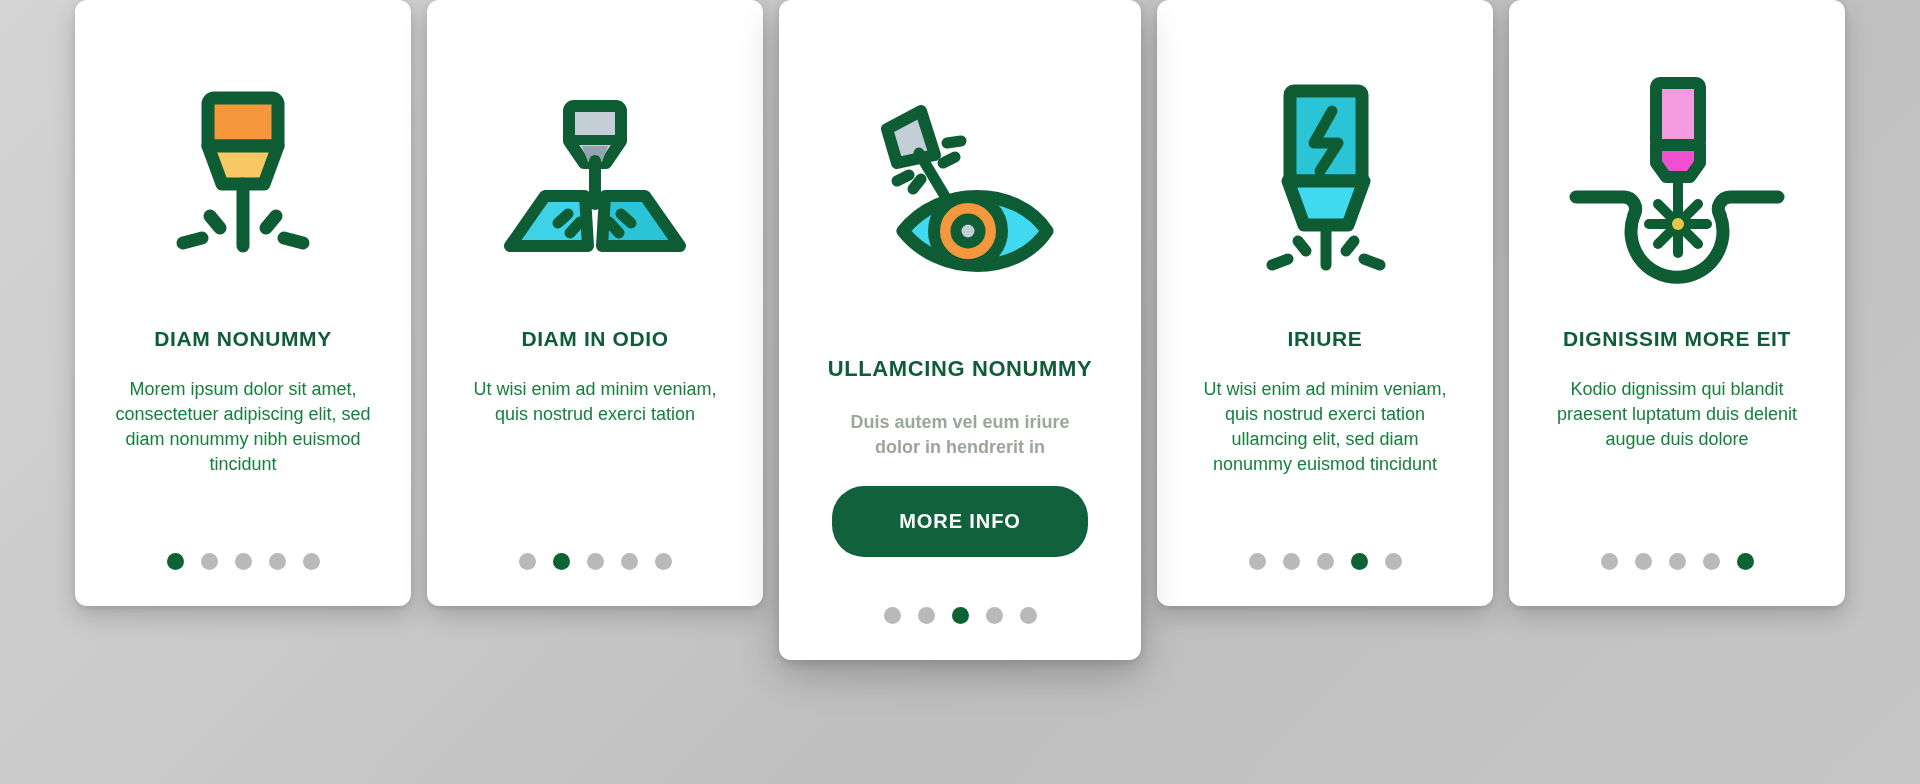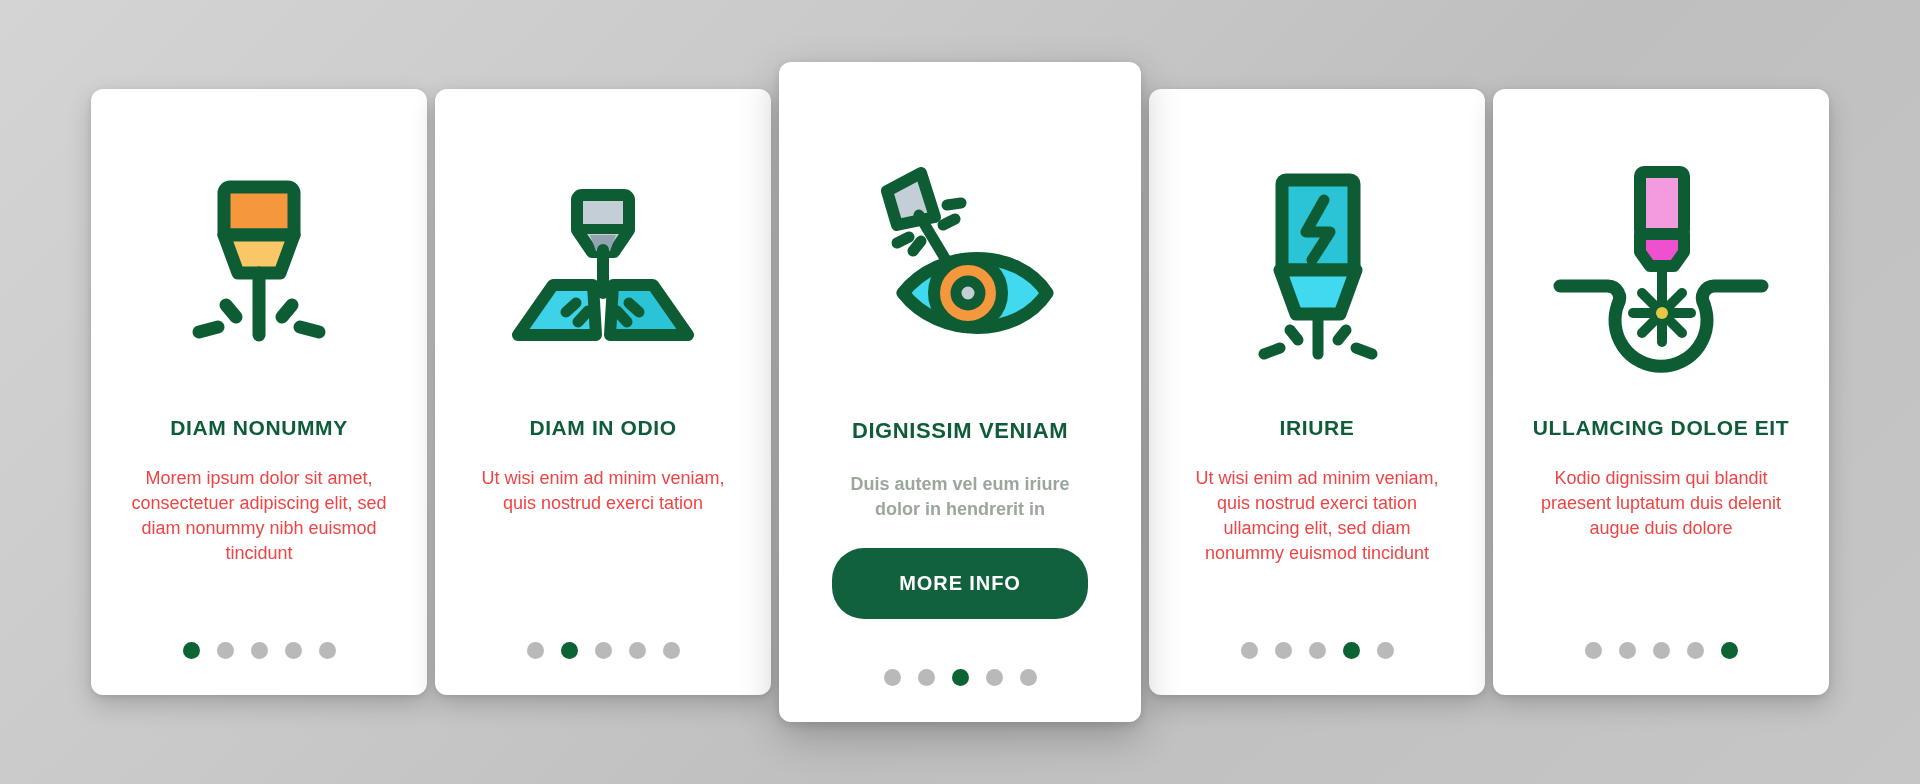--- a/index.html
+++ b/index.html
@@ -11,23 +11,23 @@
   body {
     font-family: "Liberation Sans", sans-serif;
     background: linear-gradient(135deg, #d4d4d4 0%, #c9c9c9 35%, #bfbfbf 60%, #c6c6c6 100%);
     position: relative;
   }
 
   #stage {
     position: absolute;
     inset: 0;
     display: flex;
-    align-items: center;
+    align-items: flex-start;
     justify-content: center;
-    gap: 8px;
+    gap: 16px;
   }
 
   .card {
     position: relative;
     width: 336px;
     background: #ffffff;
     border-radius: 12px;
     box-shadow: 0 10px 26px rgba(0,0,0,0.18), 0 2px 6px rgba(0,0,0,0.10);
     display: flex;
     flex-direction: column;
@@ -68,21 +68,21 @@
     margin-bottom: 26px;
   }
   .card.featured .card-title {
     font-size: 22px;
     margin-bottom: 28px;
   }
 
   .card-body {
     font-size: 18px;
     line-height: 1.38;
-    color: #ef4444;
+    color: #15803d;
     text-align: center;
     max-width: 268px;
   }
   .card.featured .card-body {
     max-width: 250px;
     color: #9aa79a;
     font-weight: bold;
   }
 
   .cta {
@@ -197,21 +197,21 @@
         <line x1="112" y1="62" x2="126" y2="60" stroke="#0d5c34" stroke-width="11" stroke-linecap="round"></line>
         <line x1="108" y1="82" x2="120" y2="76" stroke="#0d5c34" stroke-width="11" stroke-linecap="round"></line>
         <line x1="62" y1="100" x2="74" y2="94" stroke="#0d5c34" stroke-width="11" stroke-linecap="round"></line>
         <line x1="78" y1="108" x2="86" y2="98" stroke="#0d5c34" stroke-width="11" stroke-linecap="round"></line>
 
         <path d="M68 150 C104 104 182 104 212 150 C182 196 104 196 68 150 z" fill="#40d9f0" stroke="#0d5c34" stroke-width="13" stroke-linejoin="round"></path>
         <circle cx="133" cy="150" r="34" fill="#f5973d" stroke="#0d5c34" stroke-width="12"></circle>
         <circle cx="133" cy="150" r="12" fill="#c3ced6" stroke="#0d5c34" stroke-width="11"></circle>
       </svg>
     </div>
-    <div class="card-title">DIGNISSIM VENIAM</div>
+    <div class="card-title">ULLAMCING NONUMMY</div>
     <div class="card-body">Duis autem vel eum iriure dolor in hendrerit in</div>
     <button class="cta">MORE INFO</button>
     <div class="spacer-flex"></div>
     <div class="dots">
       <span class="dot"></span>
       <span class="dot"></span>
       <span class="dot active"></span>
       <span class="dot"></span>
       <span class="dot"></span>
     </div>
@@ -261,21 +261,21 @@
 
         <path d="M82 146 A46 46 0 1 0 168 146" stroke="#0d5c34" stroke-width="13" stroke-linecap="round" fill="none"></path>
 
         <line x1="126" y1="126" x2="126" y2="184" stroke="#0d5c34" stroke-width="10" stroke-linecap="round"></line>
         <line x1="97" y1="155" x2="155" y2="155" stroke="#0d5c34" stroke-width="10" stroke-linecap="round"></line>
         <line x1="106" y1="135" x2="146" y2="175" stroke="#0d5c34" stroke-width="10" stroke-linecap="round"></line>
         <line x1="146" y1="135" x2="106" y2="175" stroke="#0d5c34" stroke-width="10" stroke-linecap="round"></line>
         <circle cx="126" cy="155" r="6" fill="#e6c846"></circle>
       </svg>
     </div>
-    <div class="card-title">ULLAMCING DOLOE EIT</div>
+    <div class="card-title">DIGNISSIM MORE EIT</div>
     <div class="card-body">Kodio dignissim qui blandit praesent luptatum duis delenit augue duis dolore</div>
     <div class="spacer-flex"></div>
     <div class="dots">
       <span class="dot"></span>
       <span class="dot"></span>
       <span class="dot"></span>
       <span class="dot"></span>
       <span class="dot active"></span>
     </div>
   </div>

